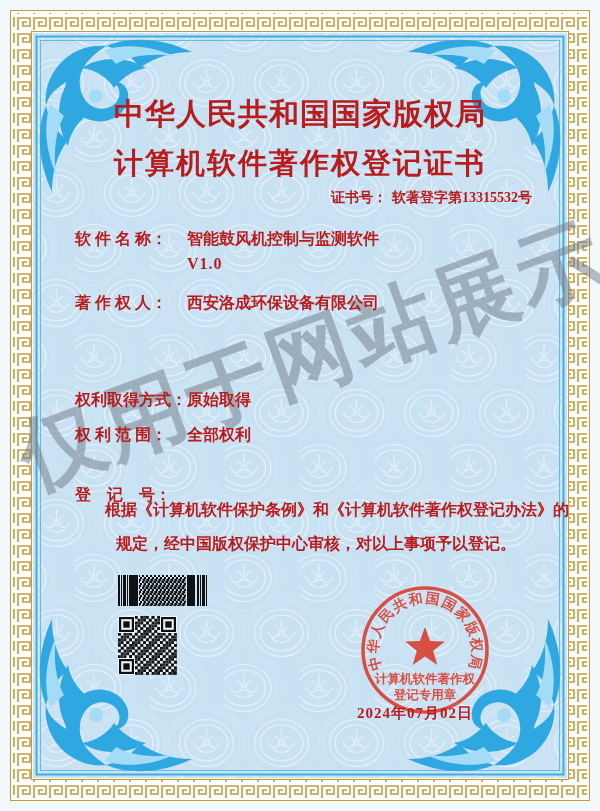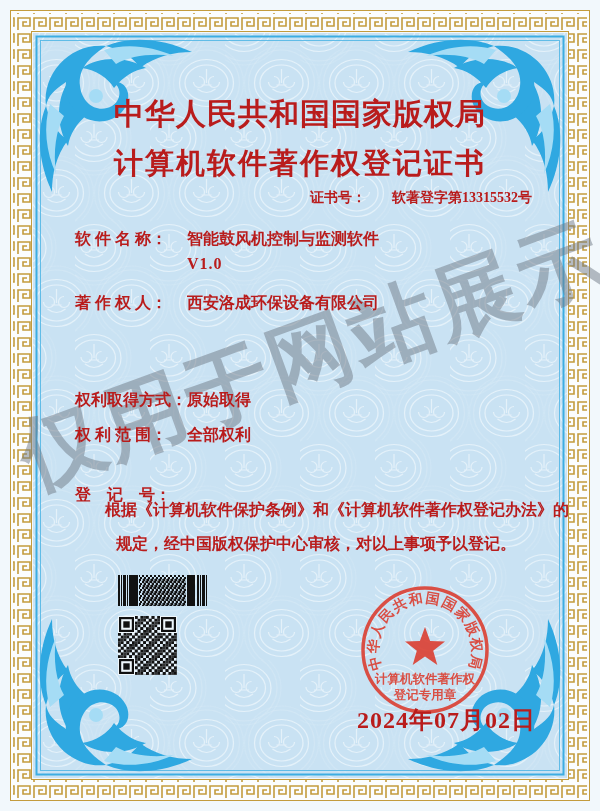--- a/index.html
+++ b/index.html
@@ -10,40 +10,40 @@
   .watermark { position:absolute; left:312px; top:356px; z-index:1;
                transform:translate(-50%,-50%) rotate(-20deg);
                font-size:84px; font-weight:bold; letter-spacing:4px; white-space:nowrap;
                color:rgba(112,122,134,0.5); font-family:"Liberation Serif", serif; }
   .content { position:absolute; inset:0; z-index:2; color:#b91c1c; }
   .title1 { position:absolute; top:94px; left:0; width:100%; text-align:center;
             font-size:30px; font-weight:bold; letter-spacing:1px; }
   .title2 { position:absolute; top:144px; left:0; width:100%; text-align:center;
             font-size:29px; font-weight:bold; letter-spacing:2px; }
   .certno { position:absolute; top:189px; right:68px; font-size:14px; font-weight:bold; }
-  .certno .val { margin-left:26px; }
+  .certno .val { margin-left:5px; }
   .field { position:absolute; left:75px; width:460px; display:flex; align-items:flex-start;
            font-size:16px; font-weight:bold; line-height:21px; }
   .field .lbl { width:112px; flex:0 0 112px; white-space:nowrap; }
   .field .val { flex:1; }
   .f-software { top:228px; }
   .f-owner    { top:292px; }
   .f-acq      { top:389px; }
   .f-scope    { top:424px; }
   .f-regno    { top:484px; }
   .regno-val  { font-size:17px; letter-spacing:0.5px; }
   .v2 { margin-top:4px; letter-spacing:1px; }
   .statement { position:absolute; left:73px; width:470px; font-size:16px; font-weight:bold;
                line-height:34px; white-space:nowrap; }
   .st1 { top:493px; text-indent:2em; }
   .st2 { top:527px;margin-left:43px; }
   .barcode { position:absolute; left:118px; top:575px; }
   .qrcode  { position:absolute; left:118px; top:616px; }
   .seal { position:absolute; left:355px; top:580px; opacity:0.88; }
-  .issue-date { position:absolute; left:357px; top:704px; font-size:24px; font-weight:bold;
+  .issue-date { position:absolute; left:357px; top:704px; font-size:15px; font-weight:bold;
                 letter-spacing:1px; }
 </style>
 </head>
 <body>
 
 <div class="certificate">
 
   <svg class="backdrop" width="600" height="811" viewBox="0 0 600 811" aria-hidden="true">
     <defs>
       <pattern id="meander" width="16" height="16" patternUnits="userSpaceOnUse">

